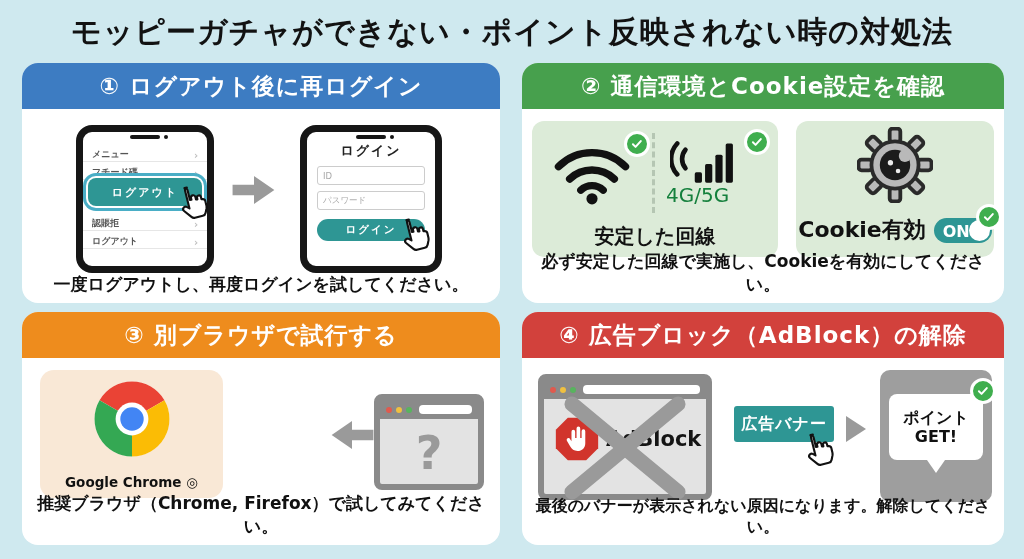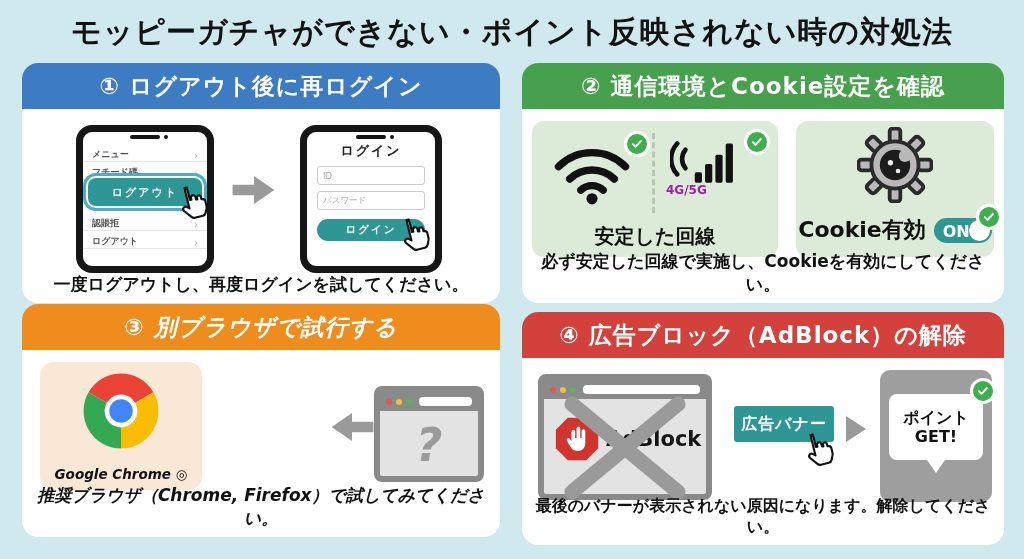--- a/index.html
+++ b/index.html
@@ -5,21 +5,21 @@
   html,body{margin:0;padding:0;}
   body{font-family:"DejaVu Sans","Liberation Sans",sans-serif;}
   #stage{position:relative;width:1024px;height:559px;background:#cfe9ef;overflow:hidden;}
   
   .main-title{position:absolute;top:12px;left:0;width:100%;text-align:center;
     font-size:30px;font-weight:900;color:#121212;letter-spacing:1px;}
   
   .panel{position:absolute;background:#fff;border-radius:16px;}
   #p1{left:22px;top:63px;width:478px;height:240px;}
   #p2{left:522px;top:63px;width:482px;height:240px;}
-  #p3{left:22px;top:304px;width:478px;height:233px;font-style:italic;}
+  #p3{left:22px;top:312px;width:478px;height:233px;}
   #p4{left:522px;top:312px;width:482px;height:233px;}
   .panel-header{height:46px;border-radius:16px 16px 0 0;color:#fff;font-weight:800;
     font-size:23px;display:flex;align-items:center;justify-content:center;letter-spacing:1px;}
   .panel-body{position:absolute;left:0;right:0;top:46px;bottom:0;}
   .caption{position:absolute;left:4px;right:4px;bottom:7px;text-align:center;
     font-weight:700;font-size:17px;color:#111;}
   
   .phone{position:absolute;border:7px solid #161616;border-radius:16px;background:#fff;}
   .notch{position:absolute;top:3px;left:50%;transform:translateX(-50%);width:30px;height:4px;
     background:#161616;border-radius:2px;}
@@ -42,32 +42,32 @@
   .hand{position:absolute;width:40px;height:40px;}
   
   .block-arrow{position:absolute;}
   
   .green-card{position:absolute;background:#dcebd8;border-radius:12px;}
   #card-connection{left:10px;top:12px;width:246px;height:136px;}
   #card-cookie{left:274px;top:12px;width:198px;height:136px;}
   .net-caption{position:absolute;left:0;right:0;bottom:7px;text-align:center;
     font-size:20px;font-weight:800;color:#111;}
   .dash-divider{position:absolute;left:120px;top:12px;height:80px;border-left:3px dashed #b5c6b3;}
-  .gen-label{font-size:12px;font-weight:700;color:#a21caf;}
+  .gen-label{font-size:20px;font-weight:400;color:#15803d;}
   .check{position:absolute;width:26px;height:26px;background:#3fae4e;border:3px solid #fff;
     border-radius:50%;display:flex;align-items:center;justify-content:center;box-sizing:border-box;}
   .check svg{width:14px;height:14px;}
   .cookie-row{position:absolute;left:0;right:0;bottom:12px;display:flex;align-items:center;
     justify-content:center;gap:8px;}
   .cookie-label{font-size:22px;font-weight:800;color:#111;}
   .toggle{position:relative;width:58px;height:25px;background:#2e9694;border-radius:13px;}
   .toggle .on-text{position:absolute;left:9px;top:4px;color:#fff;font-size:16px;font-weight:800;}
   .toggle .knob{position:absolute;right:2px;top:2px;width:21px;height:21px;background:#fff;border-radius:50%;}
   
-  .peach-card{position:absolute;background:#f9e8d6;border-radius:14px;}
+  .peach-card{position:absolute;background:#f9e8d6;border-radius:14px;padding-left:21px;}
   #card-chrome{left:18px;top:12px;width:162px;height:128px;}
   #card-firefox{left:196px;top:12px;width:162px;height:128px;}
   .browser-label{position:absolute;left:0;right:0;bottom:8px;text-align:center;
     font-size:14px;font-weight:800;color:#111;}
   .logo{position:absolute;left:50%;transform:translateX(-50%);top:10px;width:78px;height:78px;}
   
   .browser{position:absolute;background:#e3e3e3;border:6px solid #8a8a8a;border-radius:8px;box-sizing:border-box;}
   .browser-bar{height:19px;background:#8a8a8a;display:flex;align-items:center;gap:4px;padding:0 6px;}
   .dot{width:6px;height:6px;border-radius:50%;}
   .dot.r{background:#e05a4e;} .dot.y{background:#f0c040;} .dot.g{background:#58b45e;}

